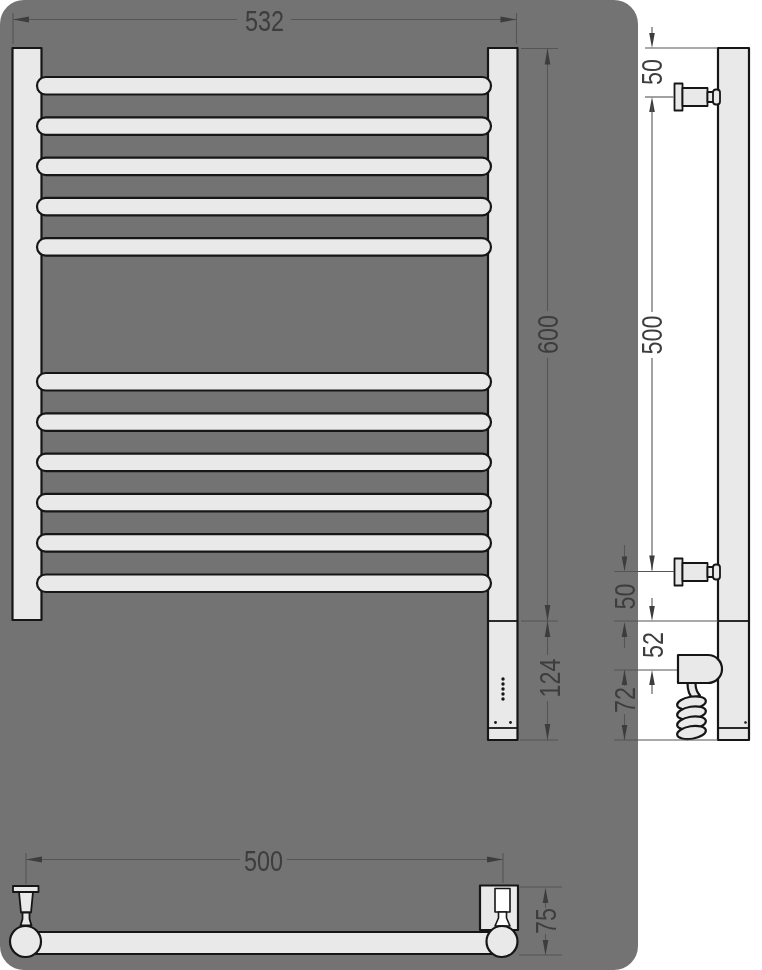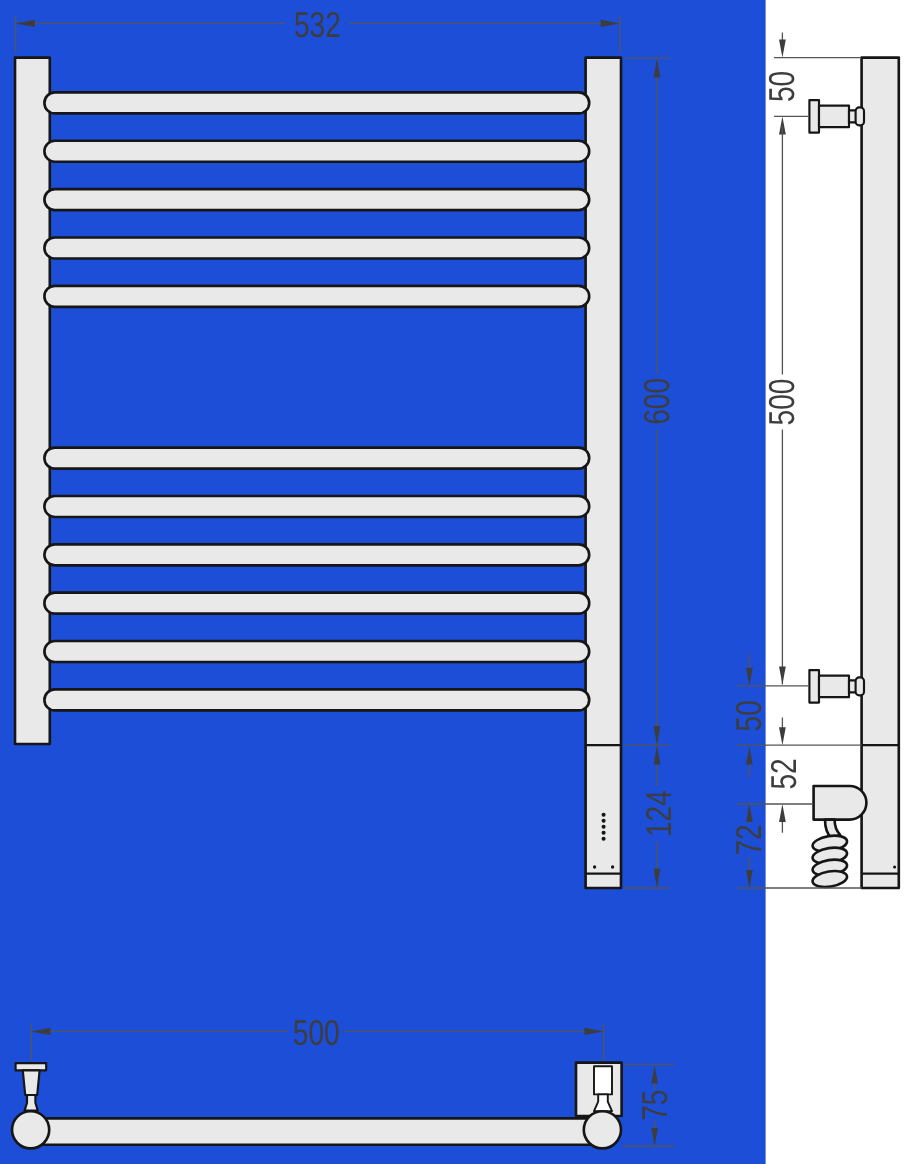--- a/index.html
+++ b/index.html
@@ -1,16 +1,16 @@
 <!DOCTYPE html>
 <html><head>
 <meta charset="utf-8">
 <style>
   html,body{margin:0;padding:0;background:#ffffff;}
-  .canvas{width:638px;height:970px;background:#1d4ed8;position:relative;font-family:"Liberation Sans",sans-serif;}
+  .canvas{width:638px;height:970px;background:#737373;position:relative;font-family:"Liberation Sans",sans-serif;border-radius:24px;}
   svg{display:block;}
   .part{fill:#e9e9e9;stroke:#161616;stroke-width:2.2;stroke-linejoin:round;}
   .part-thin{fill:#e9e9e9;stroke:#161616;stroke-width:1.8;stroke-linejoin:round;}
   .part-white{fill:#ffffff;stroke:#161616;stroke-width:1.6;stroke-linejoin:round;}
   .partline{stroke:#161616;stroke-width:1.8;fill:none;}
   .dot{fill:#161616;stroke:none;}
   .dim{stroke:#555555;stroke-width:1.1;fill:none;}
   .arrow{fill:#3d3d3d;stroke:none;}
   .dimtext{fill:#3d3d3d;font-size:30px;font-family:"Liberation Sans",sans-serif;text-anchor:middle;}
 </style>

